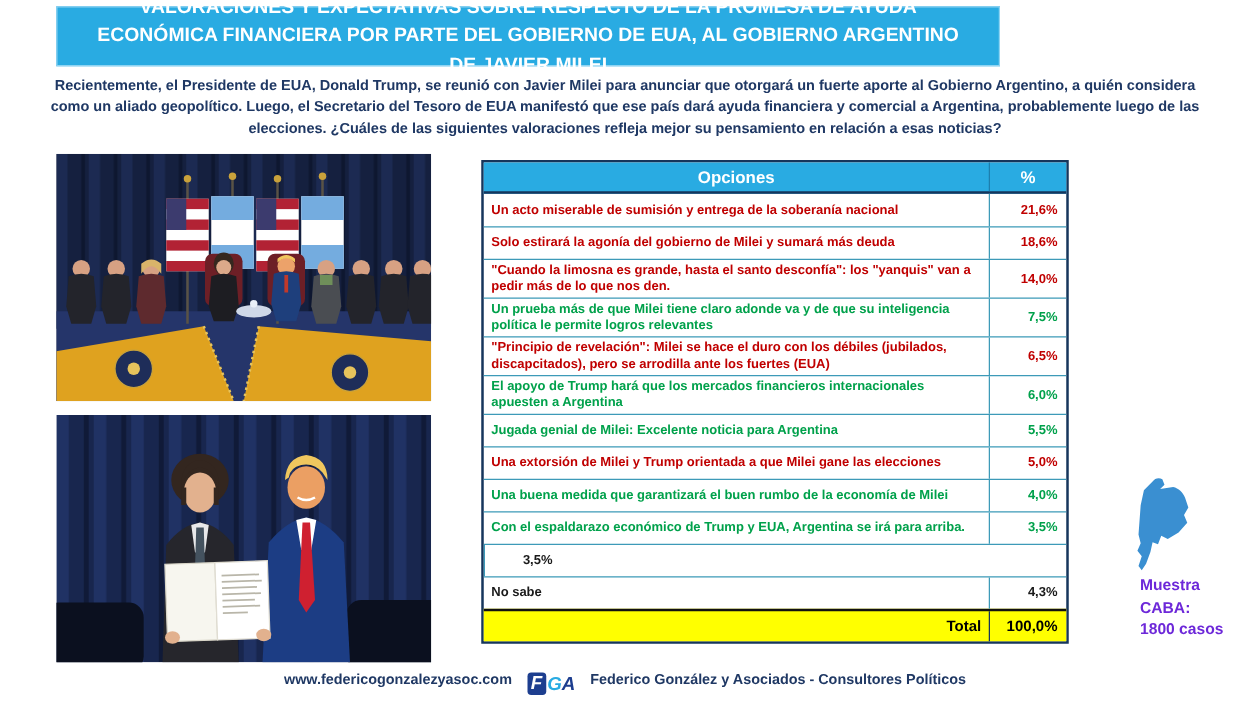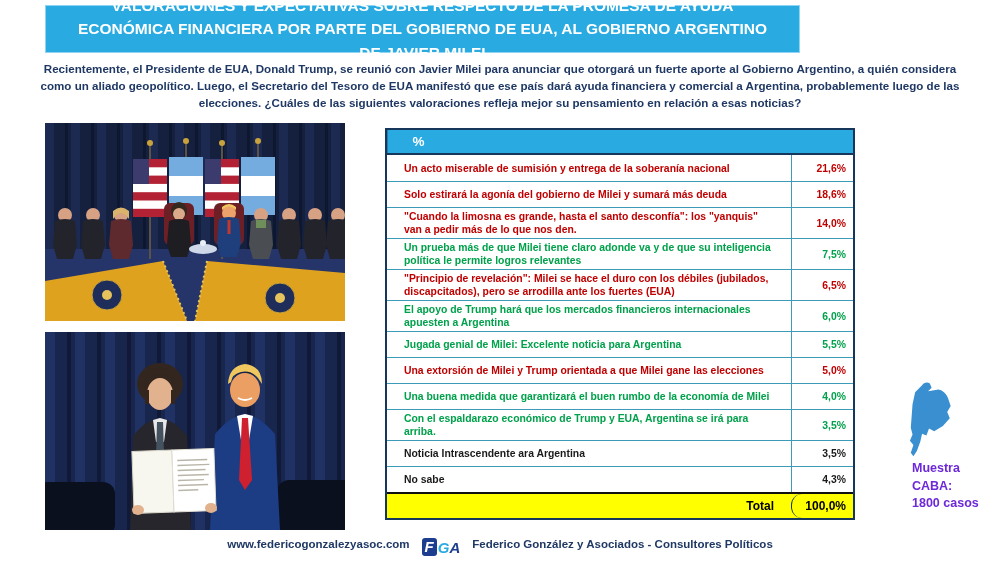--- a/index.html
+++ b/index.html
@@ -22,29 +22,29 @@
   .photo2{left:45px;top:332px;}
 
   
   .results-table{position:absolute;left:385px;top:128px;width:470px;box-sizing:border-box;
                  border:2px solid #16365c;font-weight:700;font-size:10.4px;background:#fff;}
   .thead{display:flex;background:#29abe2;color:#ffffff;border-bottom:2px solid #16365c;}
   .th-opt{flex:1;text-align:center;font-size:13.5px;padding:4px 0;}
   .th-pct{width:62px;text-align:center;font-size:13.5px;padding:4px 0;border-left:1px solid #1d7fae;box-sizing:border-box;}
   .trow{display:flex;min-height:26px;box-sizing:border-box;}
   .tbody .trow + .trow{border-top:1px solid #3d9ab8;}
-  .opt{flex:1;padding:2px 17px;display:flex;align-items:center;line-height:1.25;}
+  .opt{flex:1;padding:2px 6px;display:flex;align-items:center;line-height:1.25;}
   .pct{width:62px;border-left:1px solid #3d9ab8;display:flex;align-items:center;
        justify-content:flex-end;padding-right:7px;box-sizing:border-box;}
   .c-red{color:#c00000;}
   .c-green{color:#00a14b;}
   .c-black{color:#1a1a1a;}
   .total{background:#ffff00;color:#000;border-top:2px solid #111111;min-height:26px;}
   .total .opt{justify-content:flex-end;font-size:12px;text-align:right;}
-  .total .pct{font-size:12px;border-left:1px solid #16365c;border-radius:11px;}
+  .total .pct{font-size:12px;border-left:1px solid #16365c;}
 
   
   .map{position:absolute;left:903px;top:380px;}
   .sample{position:absolute;left:912px;top:460px;width:125px;text-align:left;
           font-weight:700;font-size:12.5px;color:#6d28d9;line-height:1.4;}
 
   
   .footer{position:absolute;left:0;top:538px;width:1000px;display:flex;
           justify-content:center;gap:12px;font-size:11.5px;color:#1f3864;font-weight:600;}
   .logo{display:inline-flex;align-items:center;font-weight:800;font-style:italic;
@@ -193,20 +193,21 @@
         <rect x="133" y="153" width="30" height="1.4" fill="#b9b6a9"></rect>
         <rect x="133" y="158" width="20" height="1.4" fill="#b9b6a9"></rect>
       </g>
       <ellipse cx="93" cy="178" rx="6" ry="5" fill="#e2b18e"></ellipse>
       <ellipse cx="166" cy="176" rx="6" ry="5" fill="#e2b18e"></ellipse>
     </svg>
   </div>
 
   <div class="results-table">
     <div class="thead">
+      <div class="th-opt">Opciones</div>
       <div class="th-pct">%</div>
     </div>
     <div class="tbody">
   <div class="trow c-red">
     <div class="opt">Un acto miserable de sumisión y entrega de la soberanía nacional</div>
     <div class="pct">21,6%</div>
   </div>
 
   <div class="trow c-red">
     <div class="opt">Solo estirará la agonía del gobierno de Milei y sumará más deuda</div>
@@ -247,21 +248,20 @@
     <div class="opt">Una buena medida que garantizará el buen rumbo de la economía de Milei</div>
     <div class="pct">4,0%</div>
   </div>
 
   <div class="trow c-green">
     <div class="opt">Con el espaldarazo económico de Trump y EUA, Argentina se irá para arriba.</div>
     <div class="pct">3,5%</div>
   </div>
 
   <div class="trow c-black">
-    <div class="opt">Noticia Intrascendente ara Argentina</div>
     <div class="pct">3,5%</div>
   </div>
 
   <div class="trow c-black">
     <div class="opt">No sabe</div>
     <div class="pct">4,3%</div>
   </div>
 </div>
     <div class="trow total">
       <div class="opt">Total</div>

